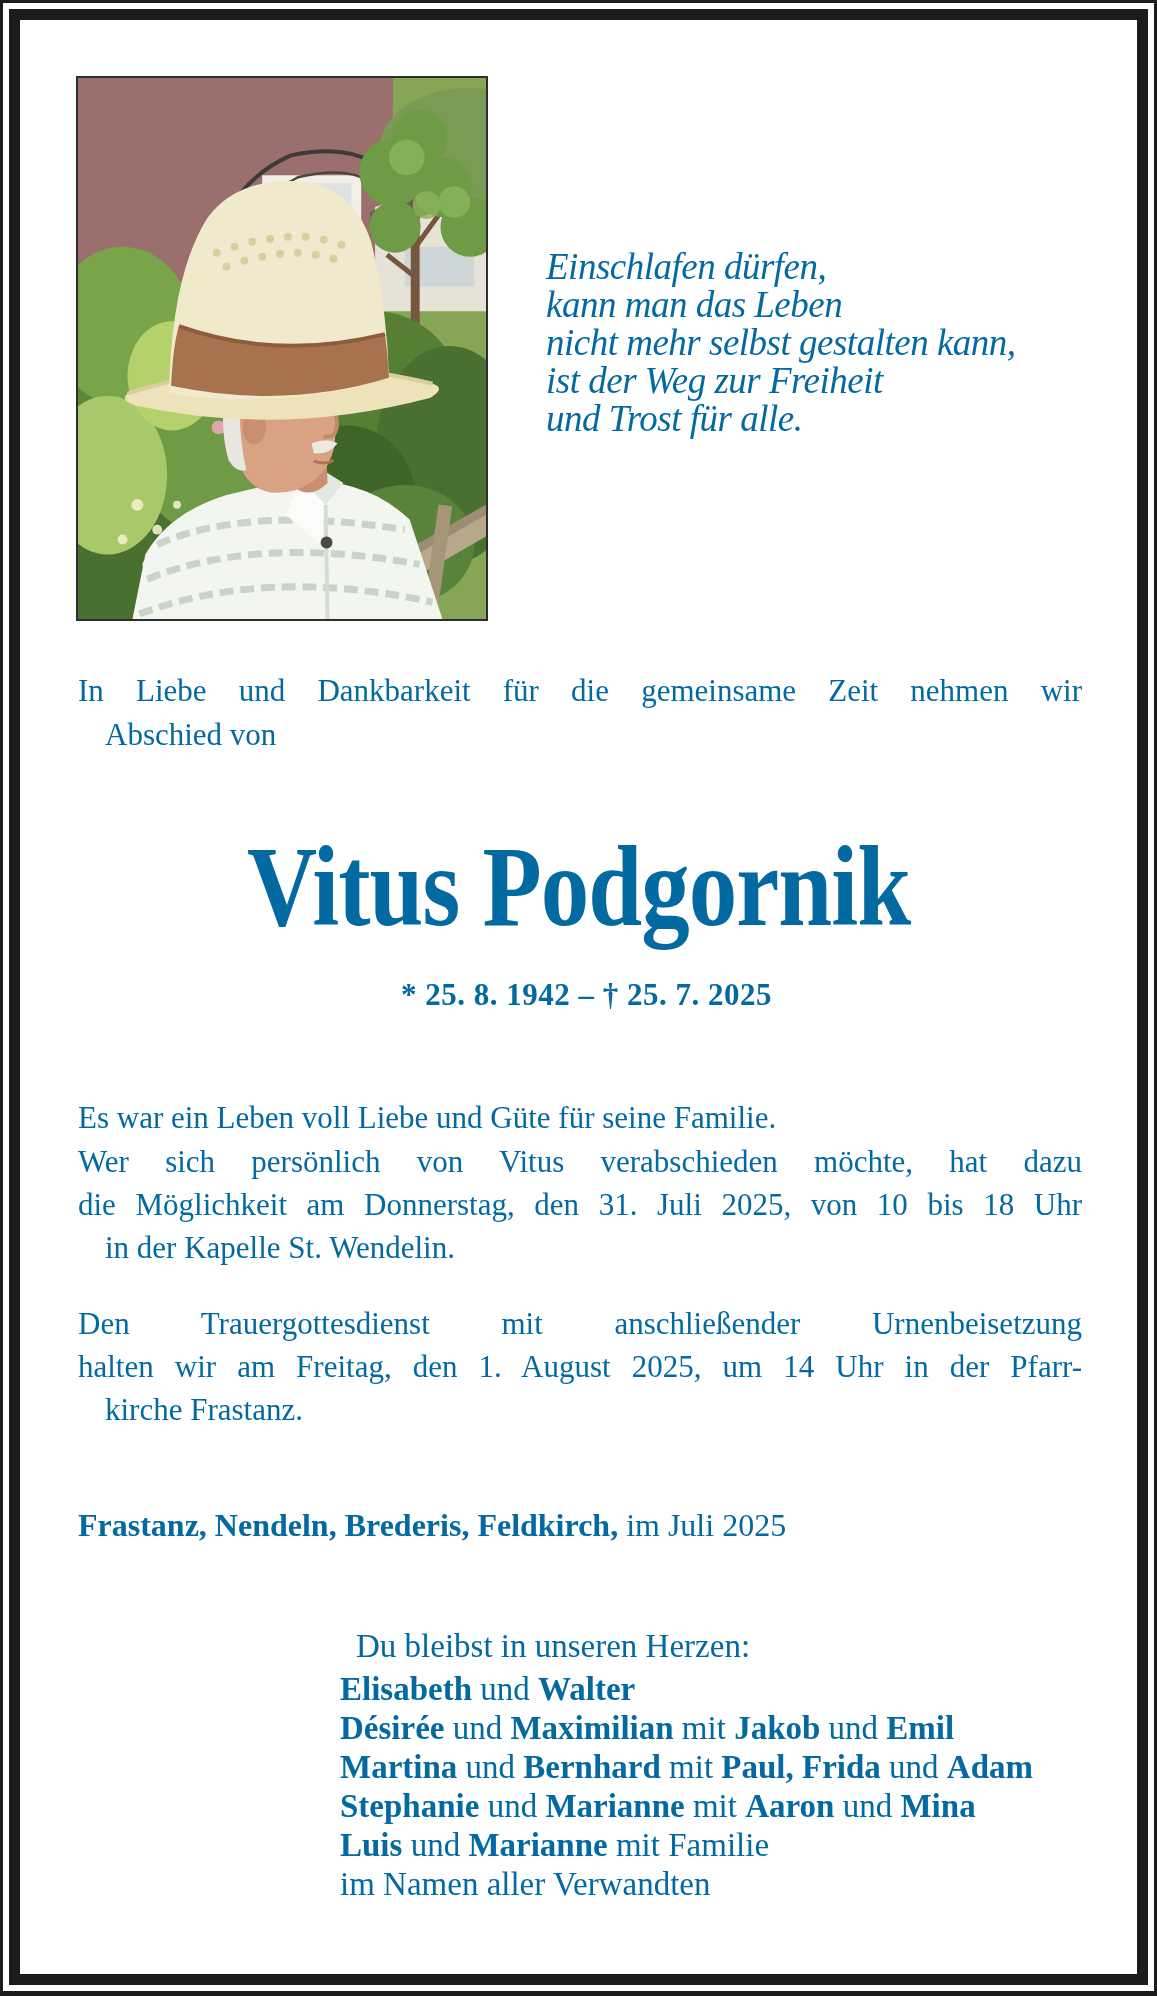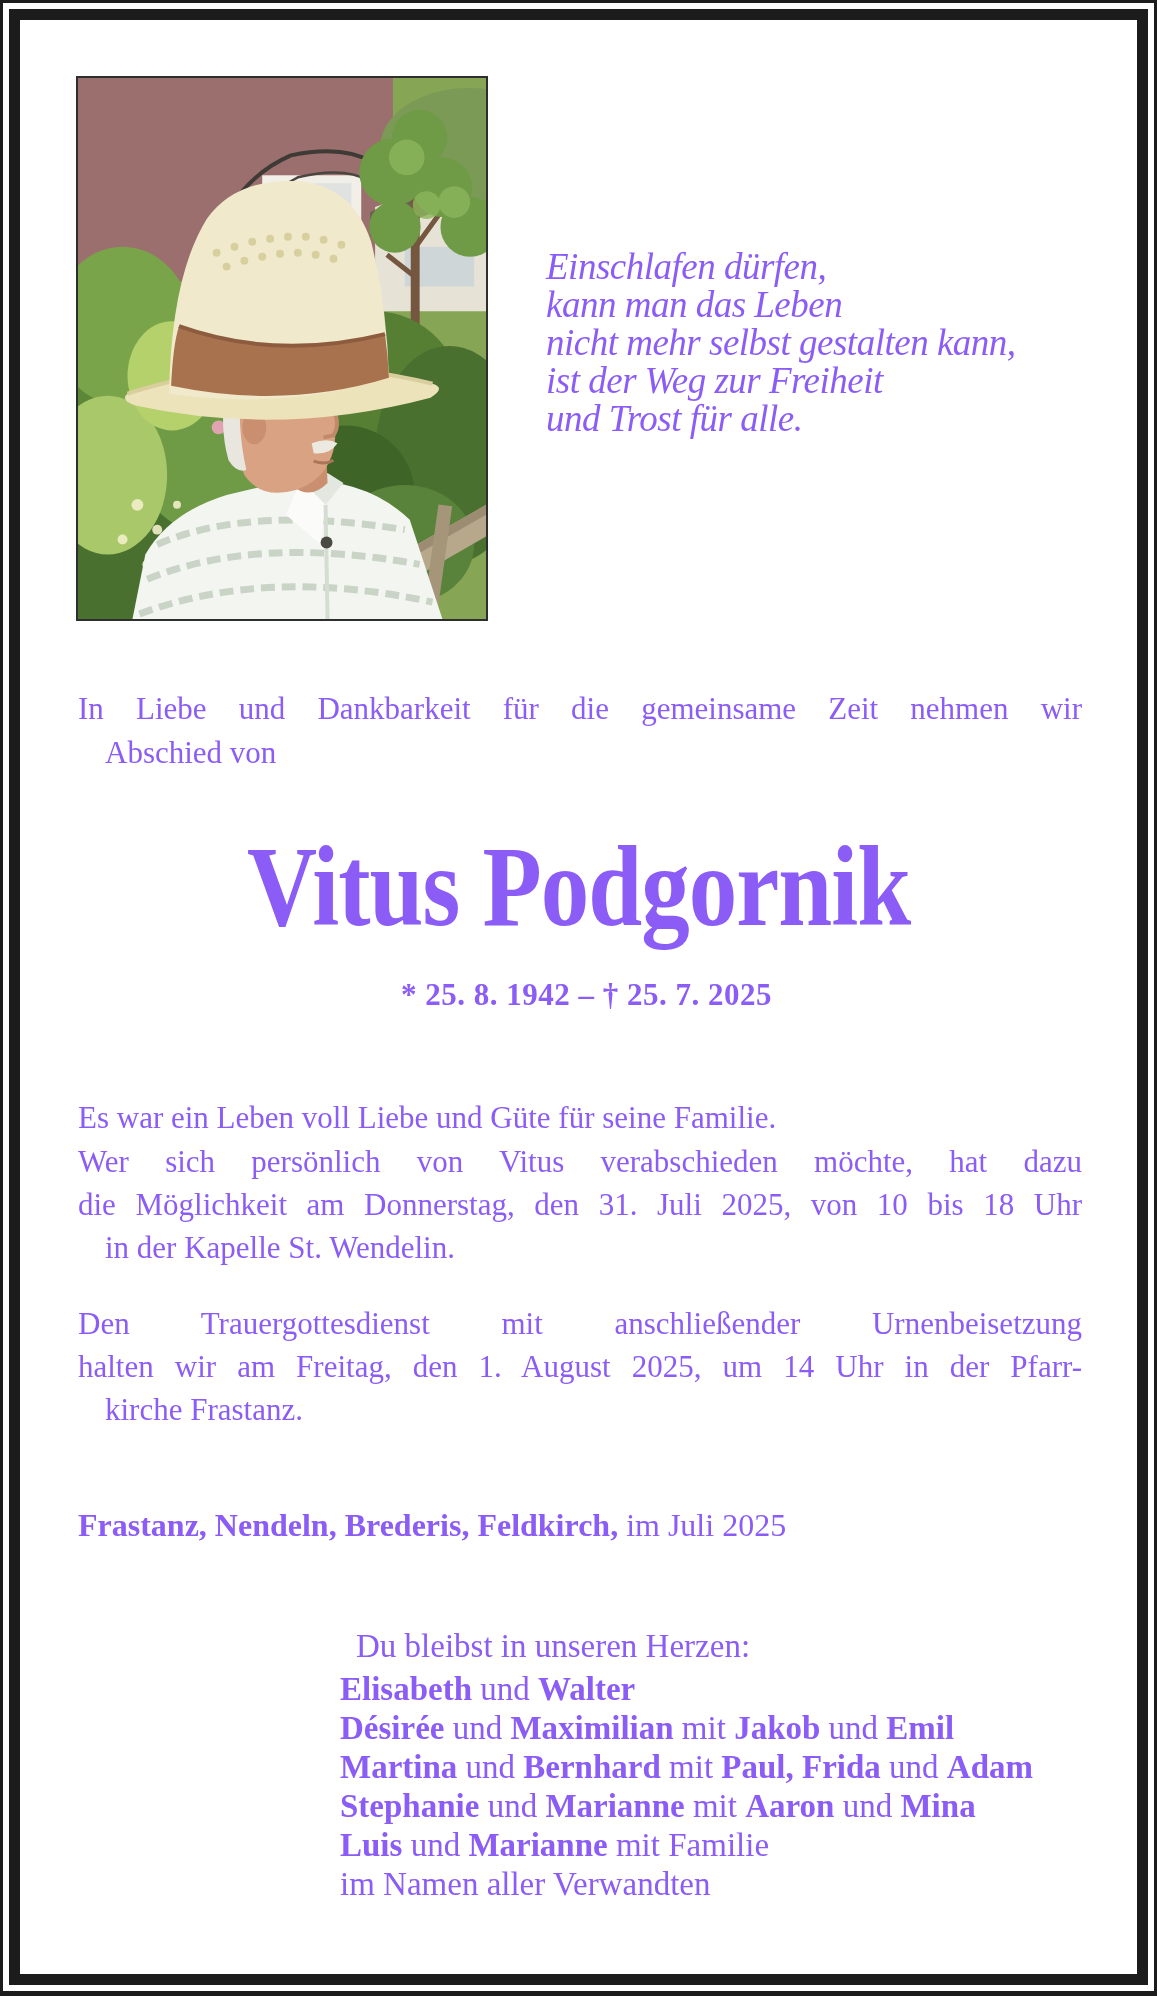--- a/index.html
+++ b/index.html
@@ -1,21 +1,21 @@
 <!DOCTYPE html>
 <html><head>
 <meta charset="utf-8">
 <style>
   html,body { margin:0; padding:0; background:#ffffff; }
   .page {
     position:relative;
     width:1157px; height:1996px;
     background:#ffffff;
     font-family:"Liberation Serif", serif;
-    color:#8b5cf6;
+    color:#0369a1;
     overflow:hidden;
   }
   
   .outer-rule {
     position:absolute; inset:0;
     border-top:3px solid #1c1c1c;
     border-left:3px solid #1c1c1c;
     border-right:3px solid #1c1c1c;
     border-bottom:5px solid #1c1c1c;
     pointer-events:none;
@@ -42,21 +42,21 @@
   }
   .qline { white-space:nowrap; }
 
   .para {
     left:78px; width:1004px;
     font-size:31px; line-height:43px;
   }
   .jline { text-align:justify; text-align-last:justify; white-space:normal; }
   .nline { text-align:left;margin-left:27px; }
 
-  .intro { top:687px; line-height:44px; }
+  .intro { top:669px; line-height:44px; }
 
   .name {
     left:20px; right:20px; top:846px;
     text-align:center;
     font-size:97px; font-weight:bold; line-height:100px;
     letter-spacing:-1px;
     transform:scaleY(1.18); transform-origin:50% 100%;
     white-space:nowrap;
   }
   .dates {

